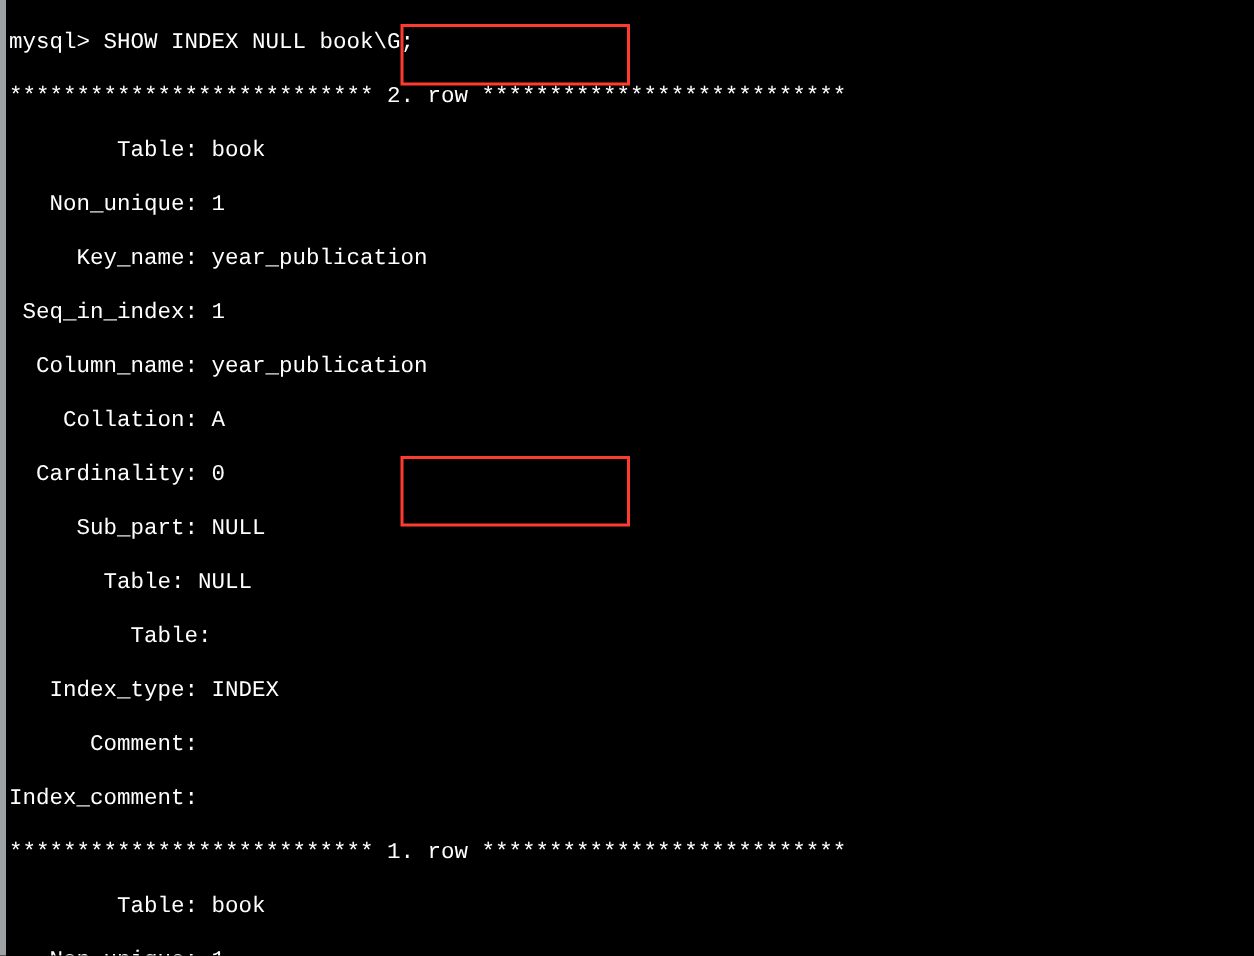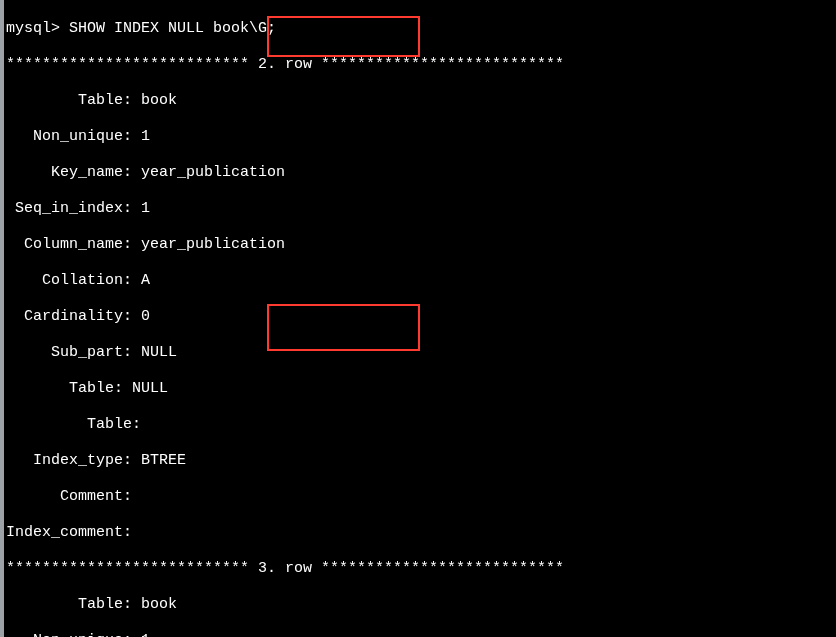--- a/index.html
+++ b/index.html
@@ -37,24 +37,24 @@
 <div class="kv"><span>        Table: </span><span>book</span></div>
 <div class="kv"><span>   Non_unique: </span><span>1</span></div>
 <div class="kv"><span>     Key_name: </span><span>year_publication</span></div>
 <div class="kv"><span> Seq_in_index: </span><span>1</span></div>
 <div class="kv"><span>  Column_name: </span><span>year_publication</span></div>
 <div class="kv"><span>    Collation: </span><span>A</span></div>
 <div class="kv"><span>  Cardinality: </span><span>0</span></div>
 <div class="kv"><span>     Sub_part: </span><span>NULL</span></div>
 <div class="kv"><span>       Table: </span><span>NULL</span></div>
 <div class="kv"><span>         Table: </span><span></span></div>
-<div class="kv"><span>   Index_type: </span><span>BTREE</span></div>
+<div class="kv"><span>   Index_type: </span><span>INDEX</span></div>
 <div class="kv"><span>      Comment: </span><span></span></div>
 <div class="kv"><span>Index_comment: </span><span></span></div>
-<div class="line"><span>*************************** </span><span>3. row</span><span> ***************************</span></div>
+<div class="line"><span>*************************** </span><span>1. row</span><span> ***************************</span></div>
 <div class="kv"><span>        Table: </span><span>book</span></div>
 <div class="kv"><span>   Non_unique: </span><span>1</span></div>
 
 
 
 
 
 
 
 

